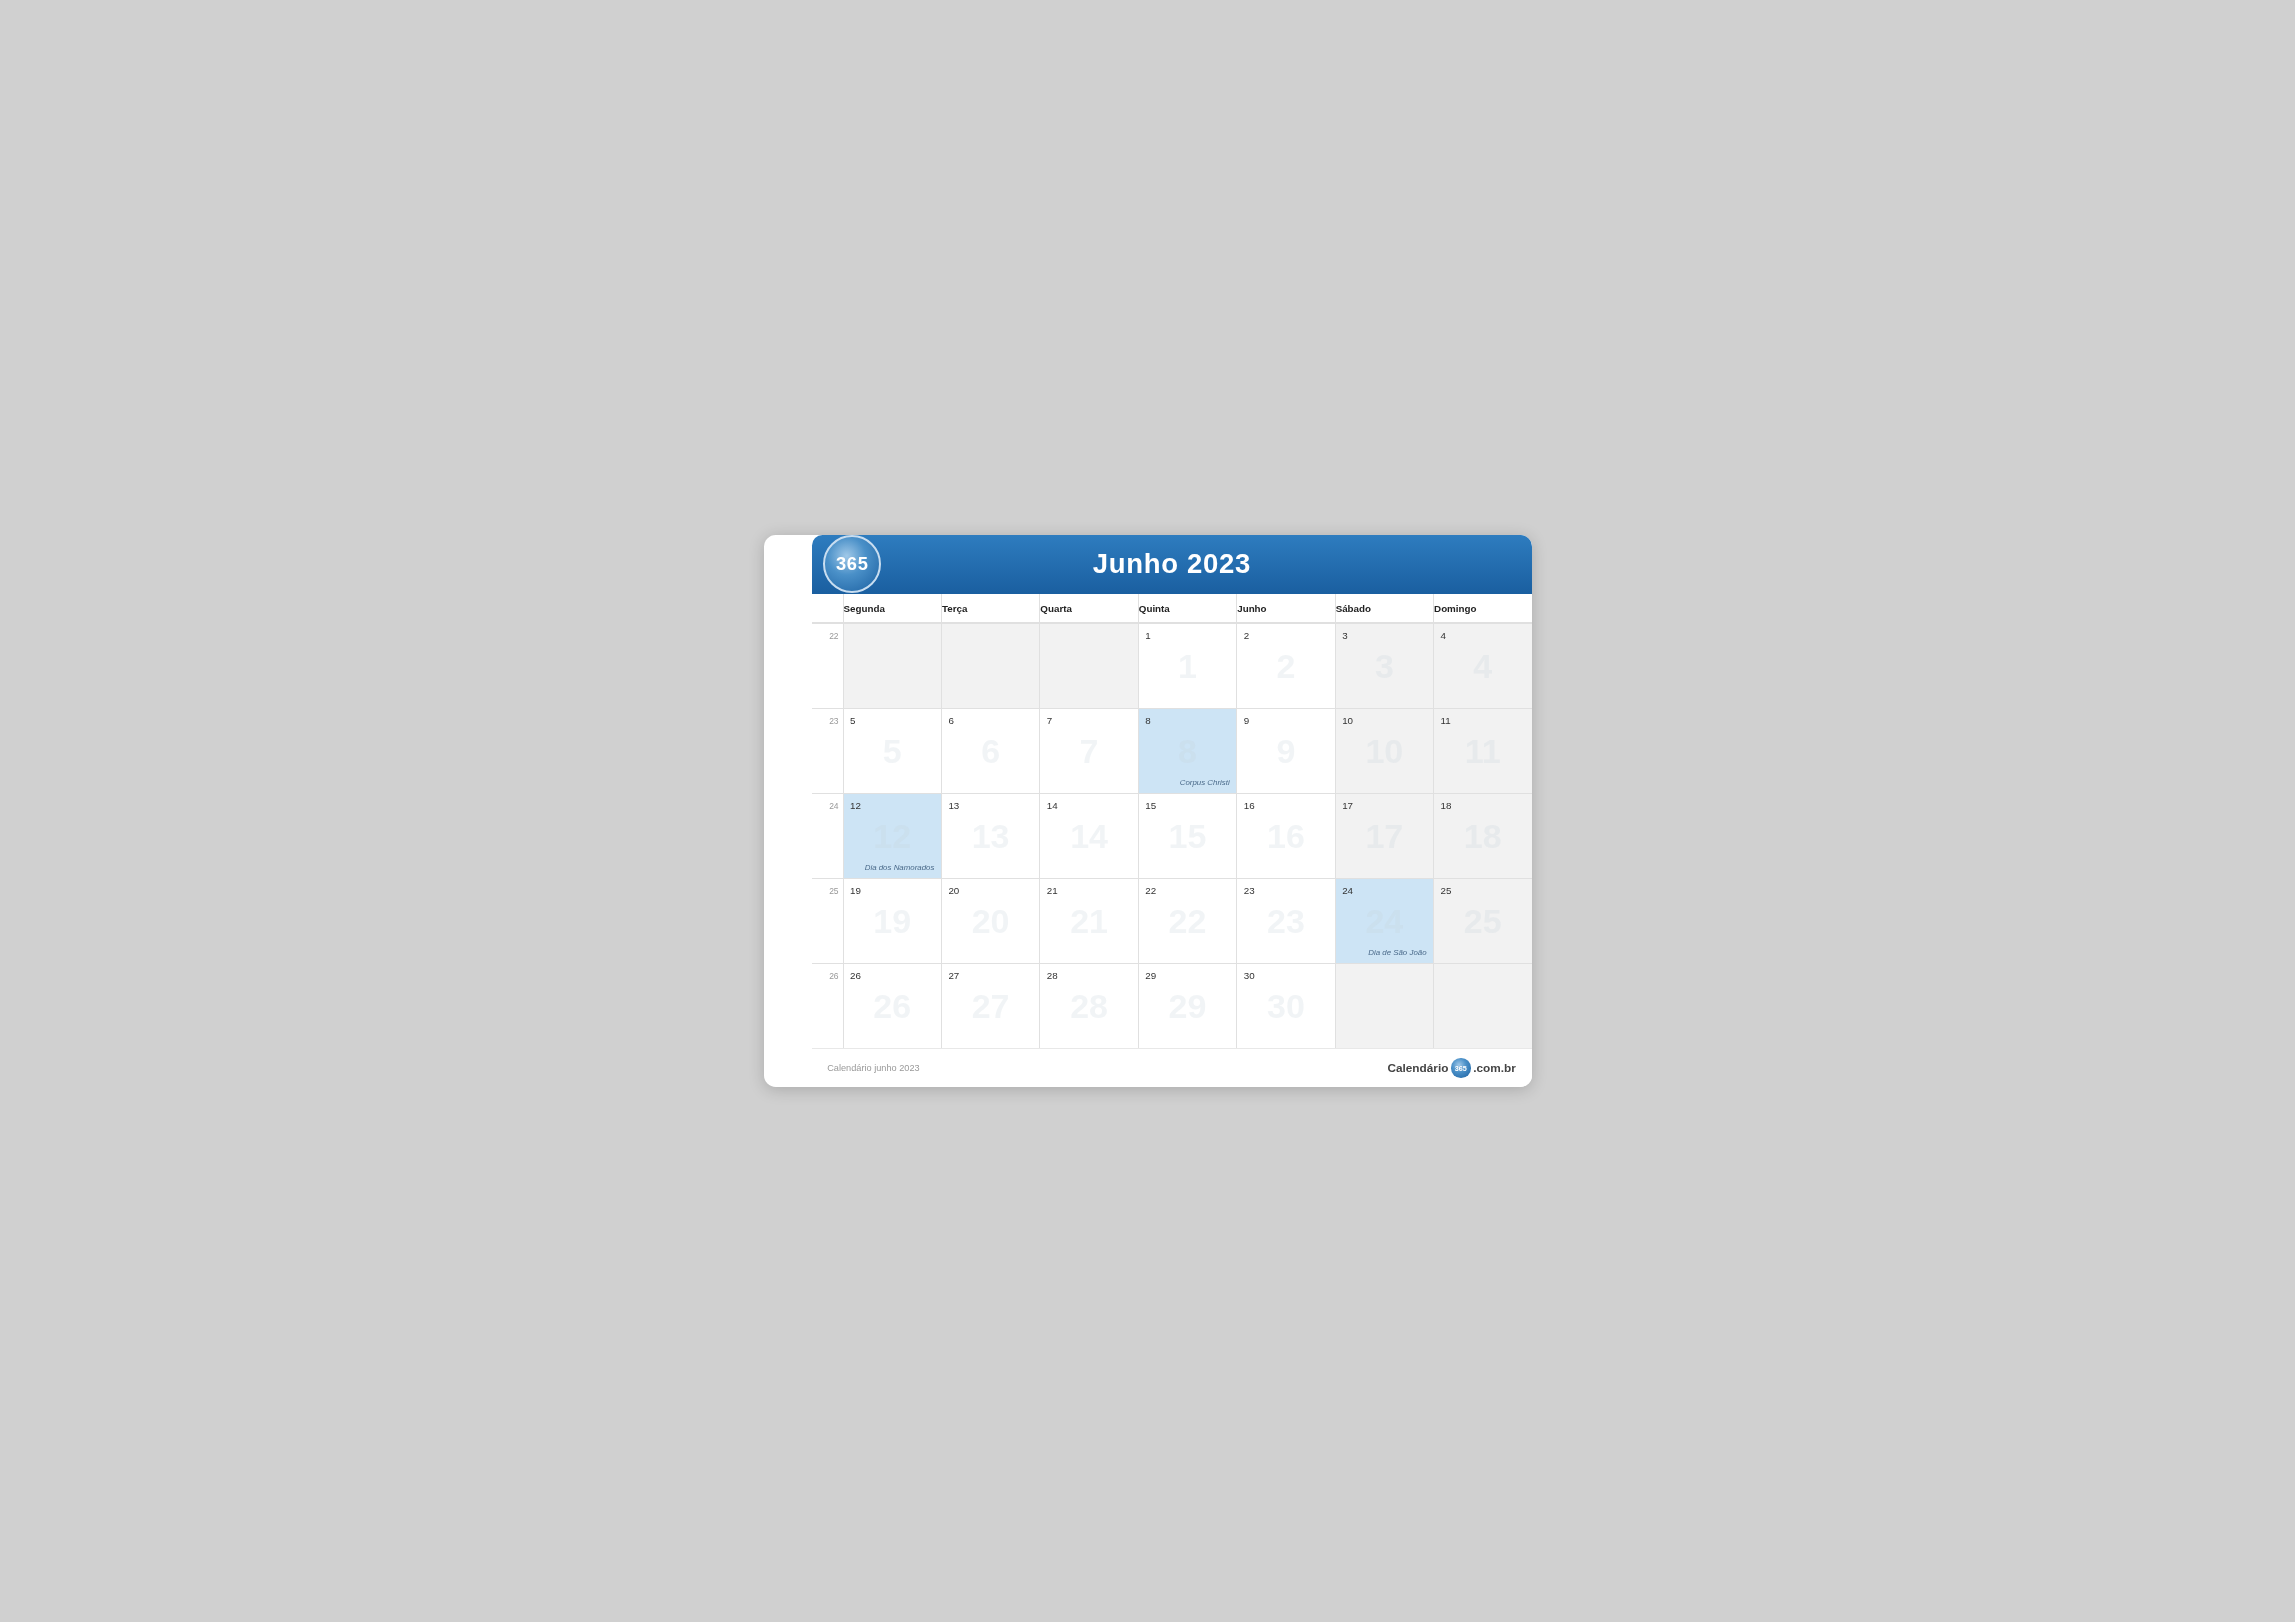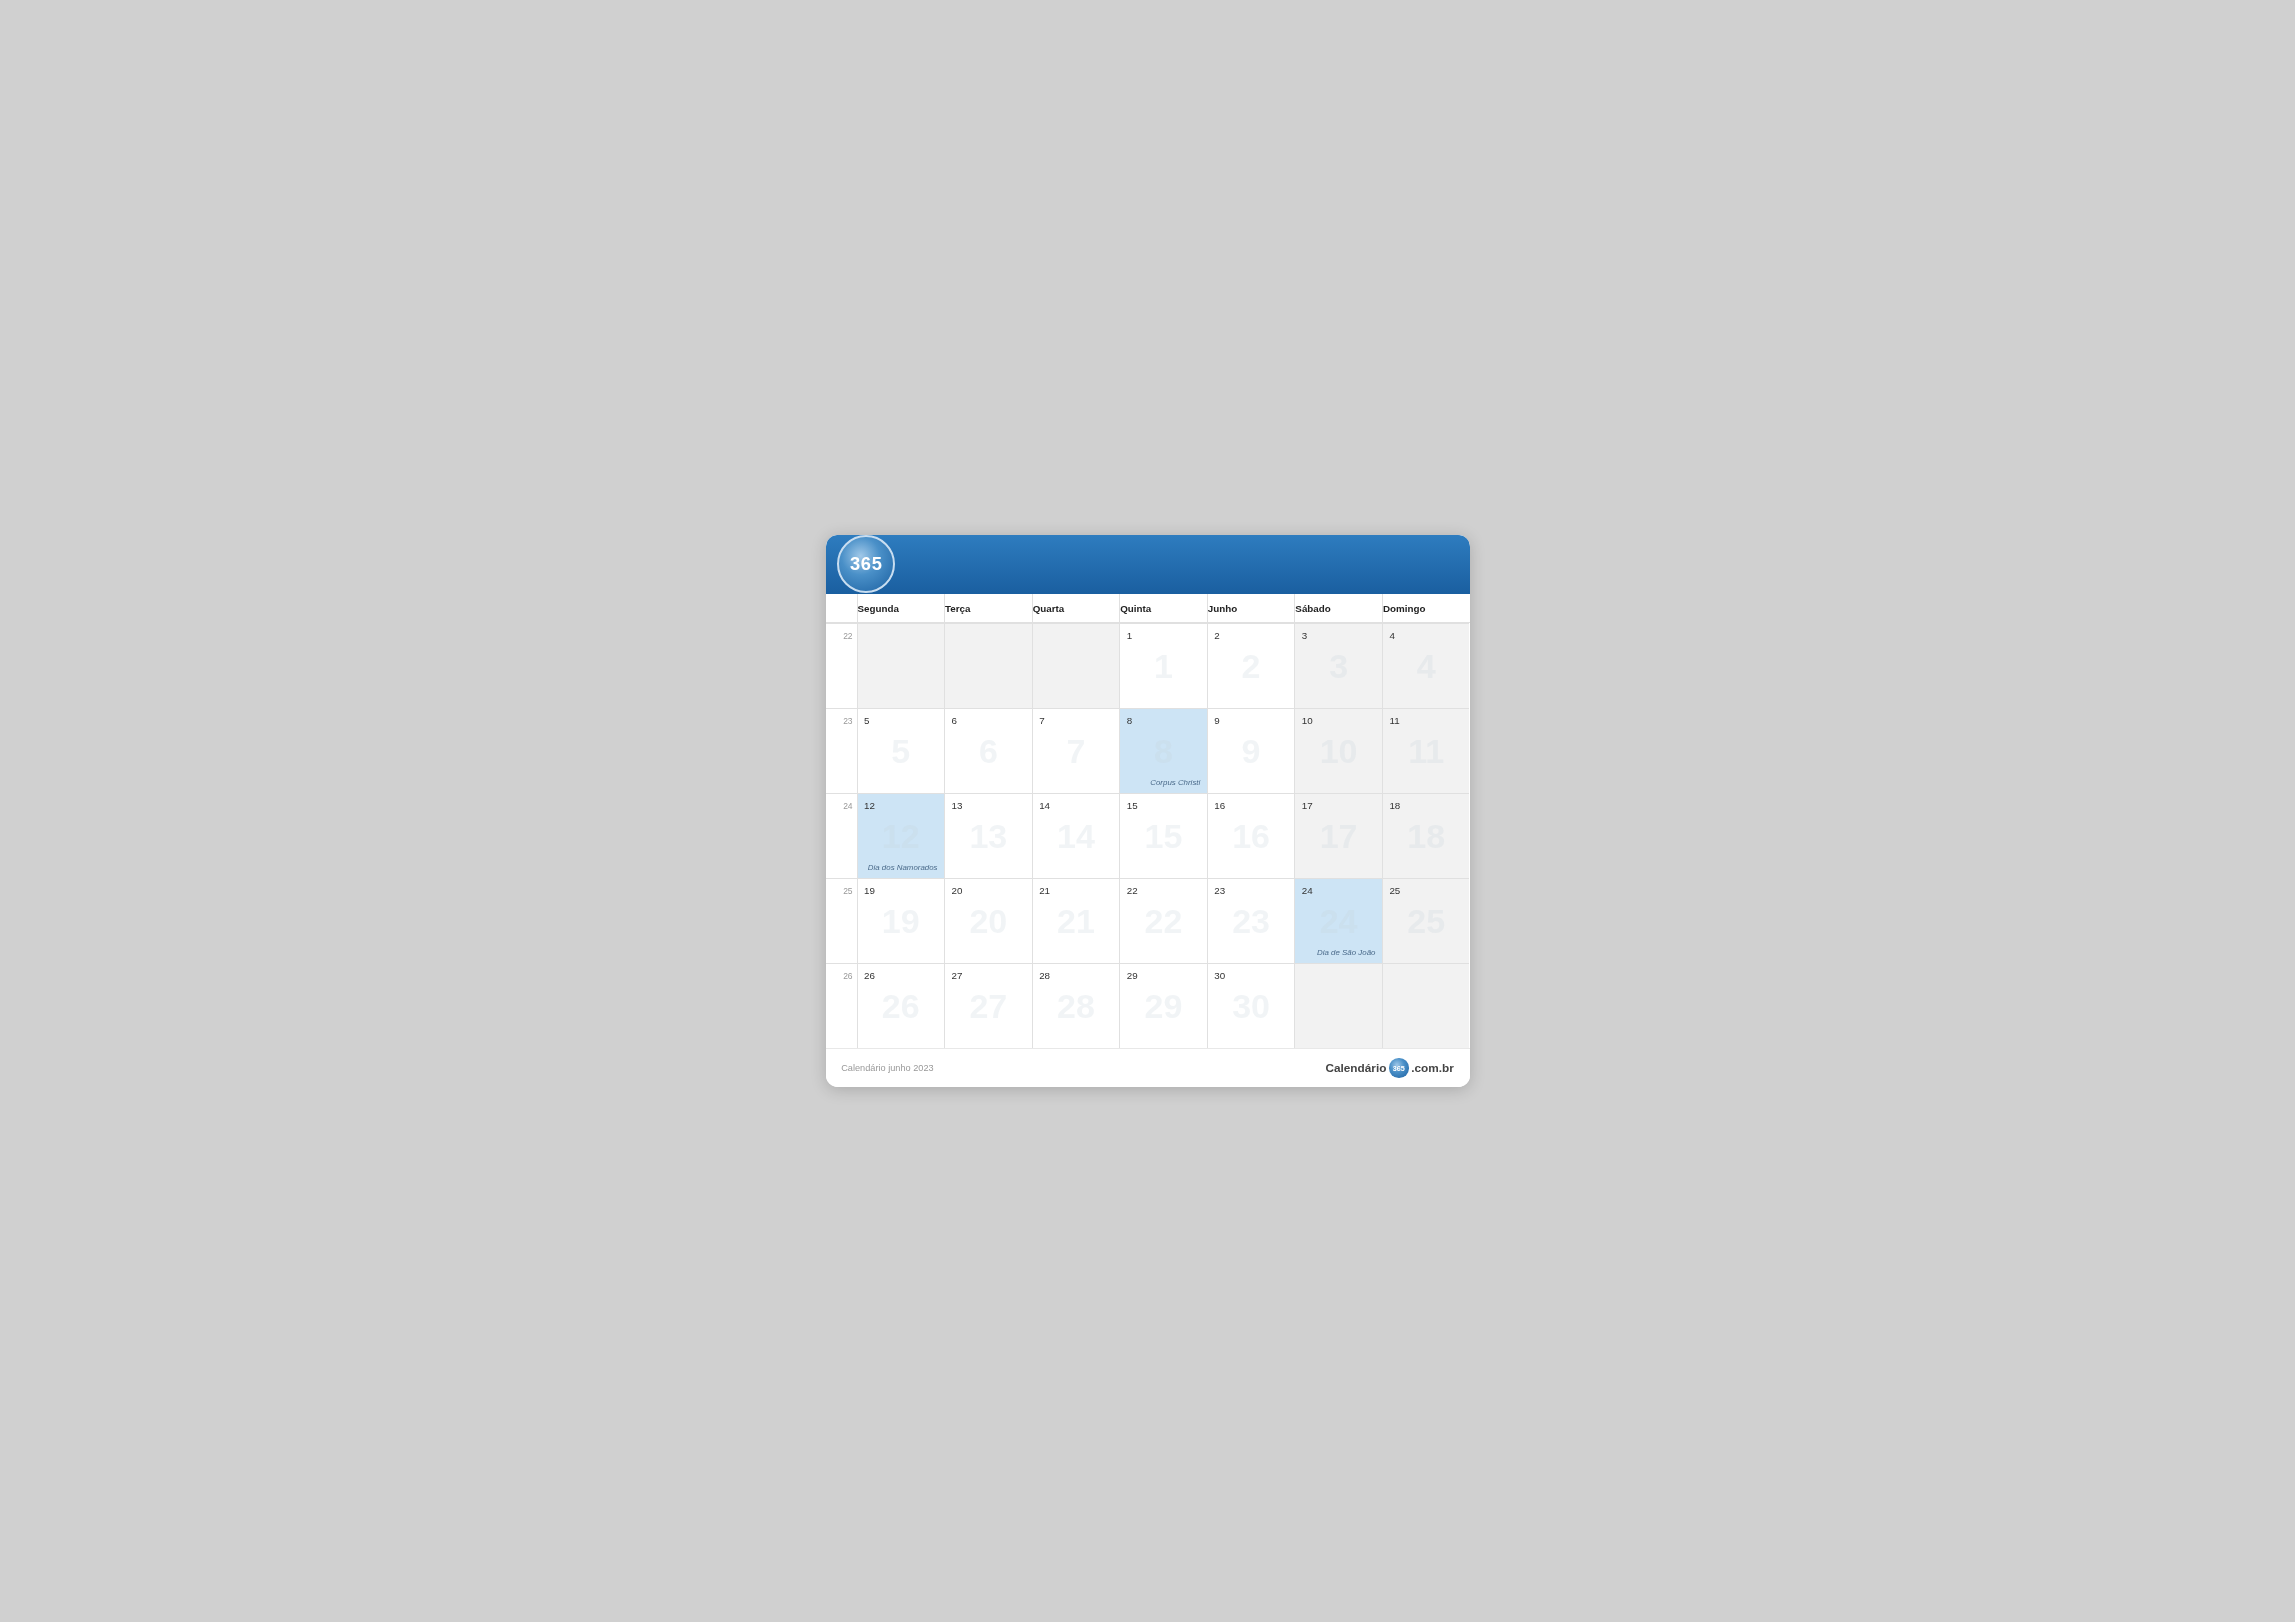--- a/index.html
+++ b/index.html
@@ -9,22 +9,23 @@
       justify-content: center;
       align-items: center;
       min-height: 100vh;
       font-family: Arial, sans-serif;
     }
     .calendar-wrapper {
       background: #fff;
       border-radius: 11.8px;
       box-shadow: 0 2.6px 15.7px rgba(0,0,0,0.18);
       overflow: hidden;
-      width: 644px;
+      width: 768px;
       max-width: 99vw;
+      padding-left: 48px;
     }
     .calendar-header {
       background: linear-gradient(180deg, #2e7cbf 0%, #1a5fa0 100%);
       display: flex;
       align-items: center;
       padding: 0 0 0 0;
       height: 59px;
       position: relative;
       border-radius: 10.5px 10.5px 0 0;
     }
@@ -176,20 +177,21 @@
   </style>
 </head>
 <body>
 
 <div class="calendar-wrapper">
 
   <div class="calendar-header">
     <div class="logo-circle">
       <span class="logo-text">365</span>
     </div>
+    <div class="header-title">Junho 2023</div>
     <div style="width:69px"></div>
   </div>
 
   <div class="calendar-body">
 
     <div class="day-headers">
       <div class="week-col-header"></div>
       <div class="day-header">Segunda</div>
       <div class="day-header">Terça</div>
       <div class="day-header">Quarta</div>

